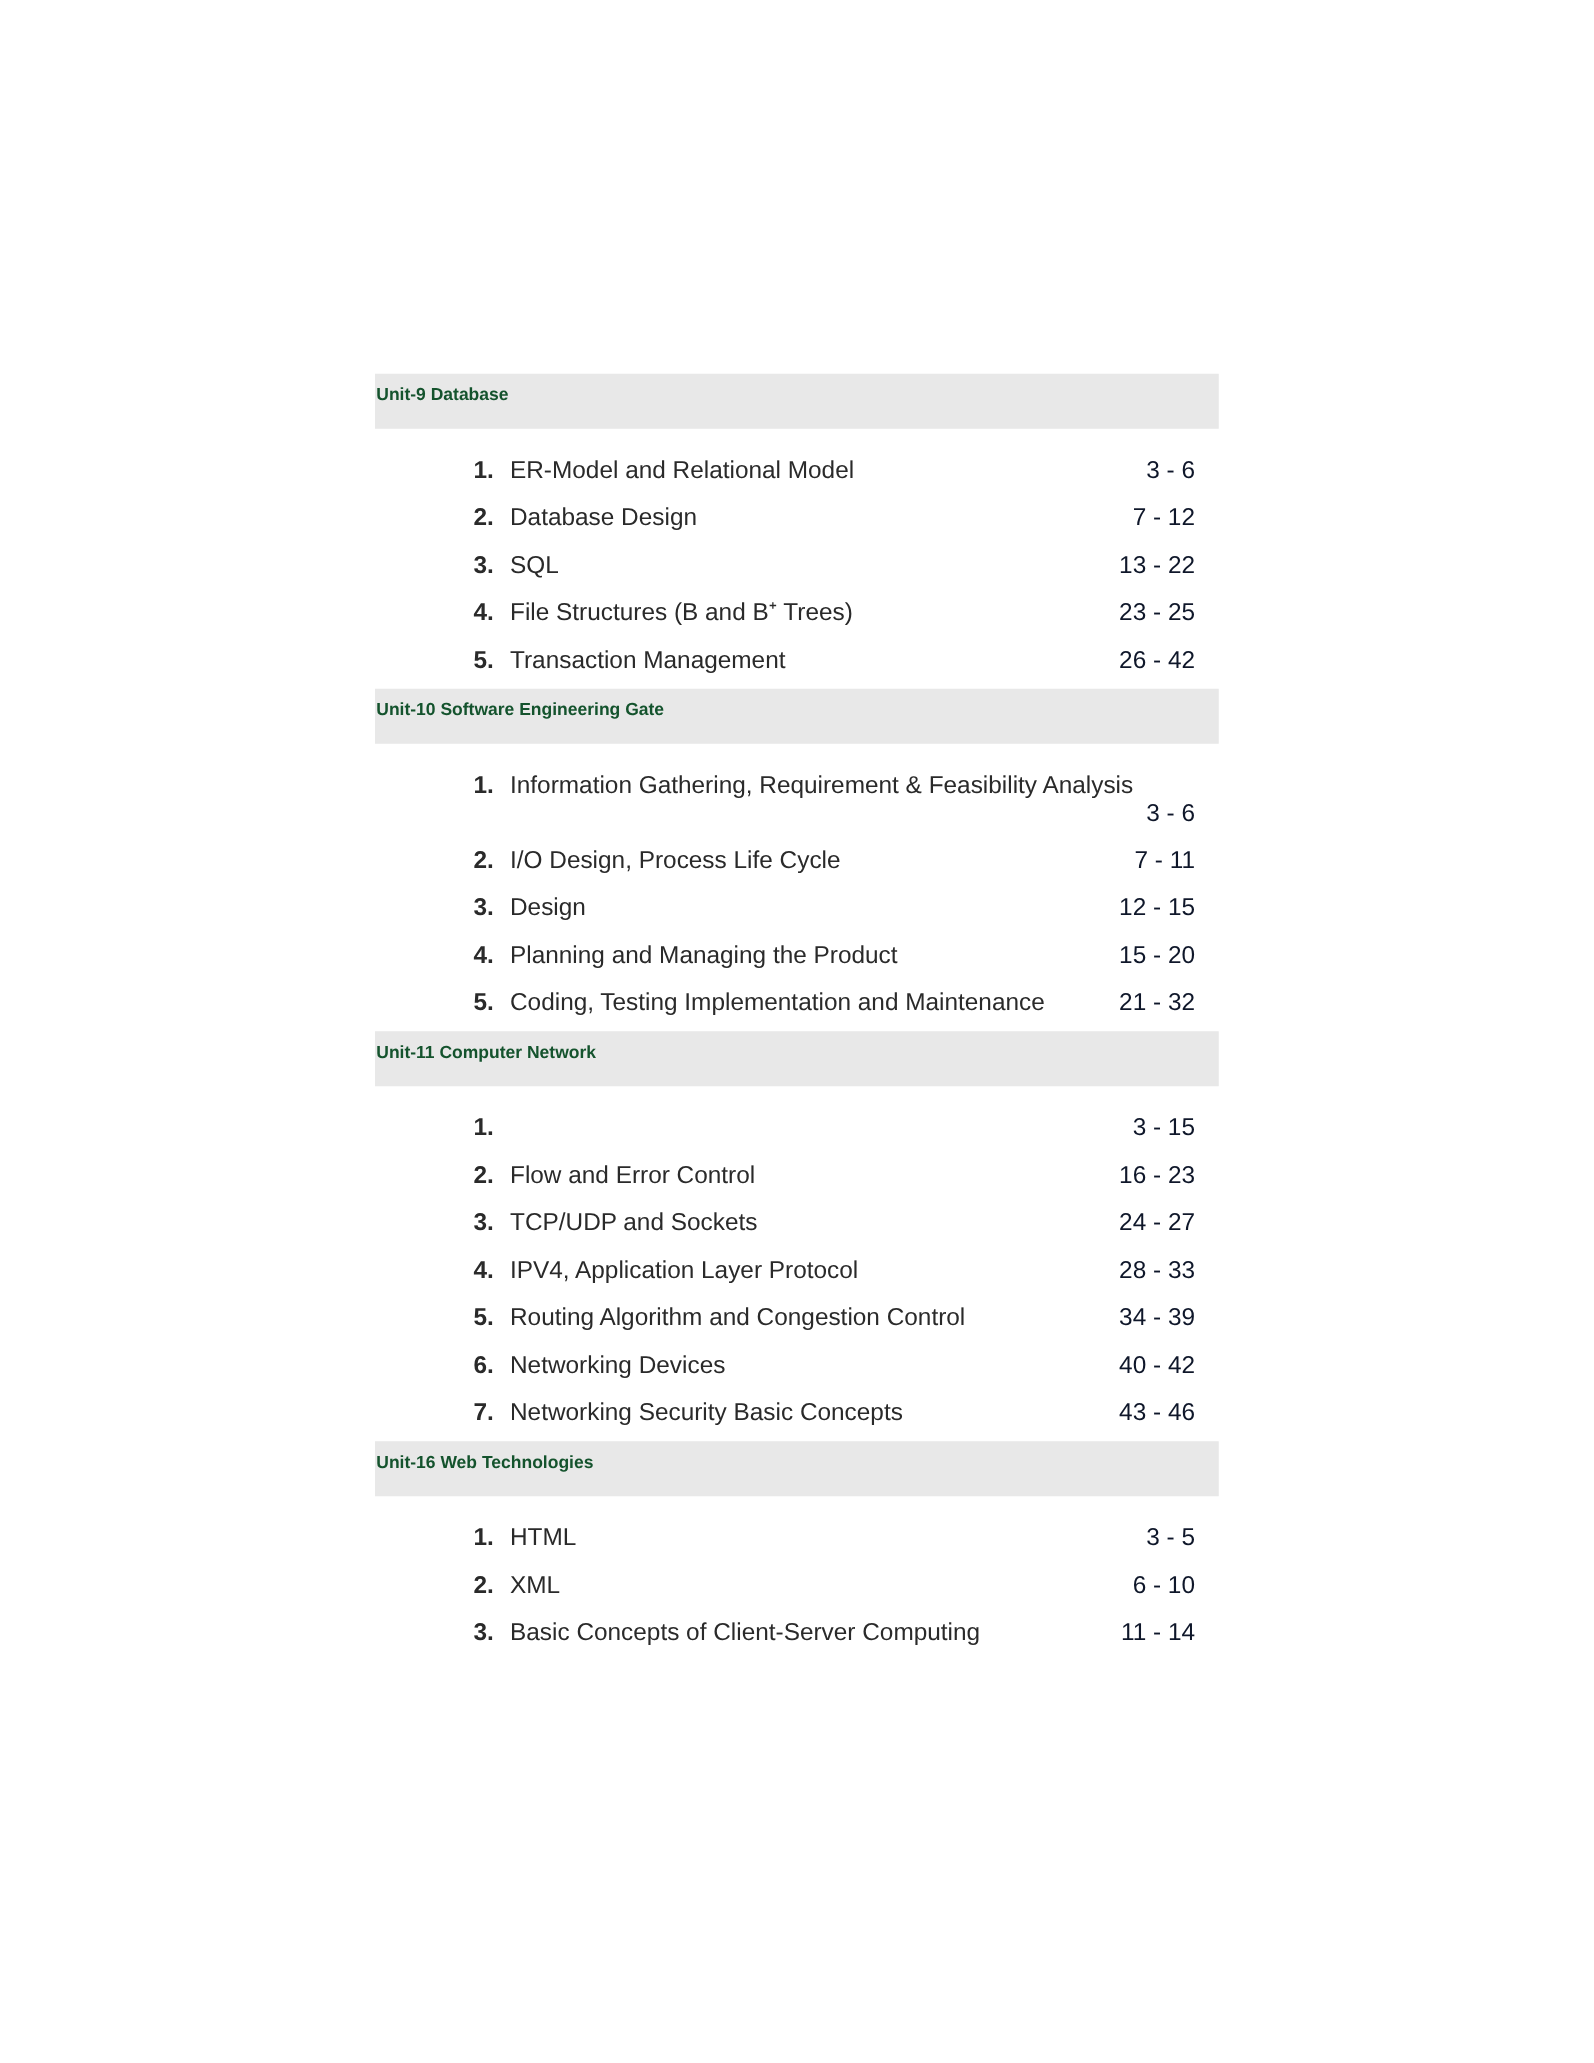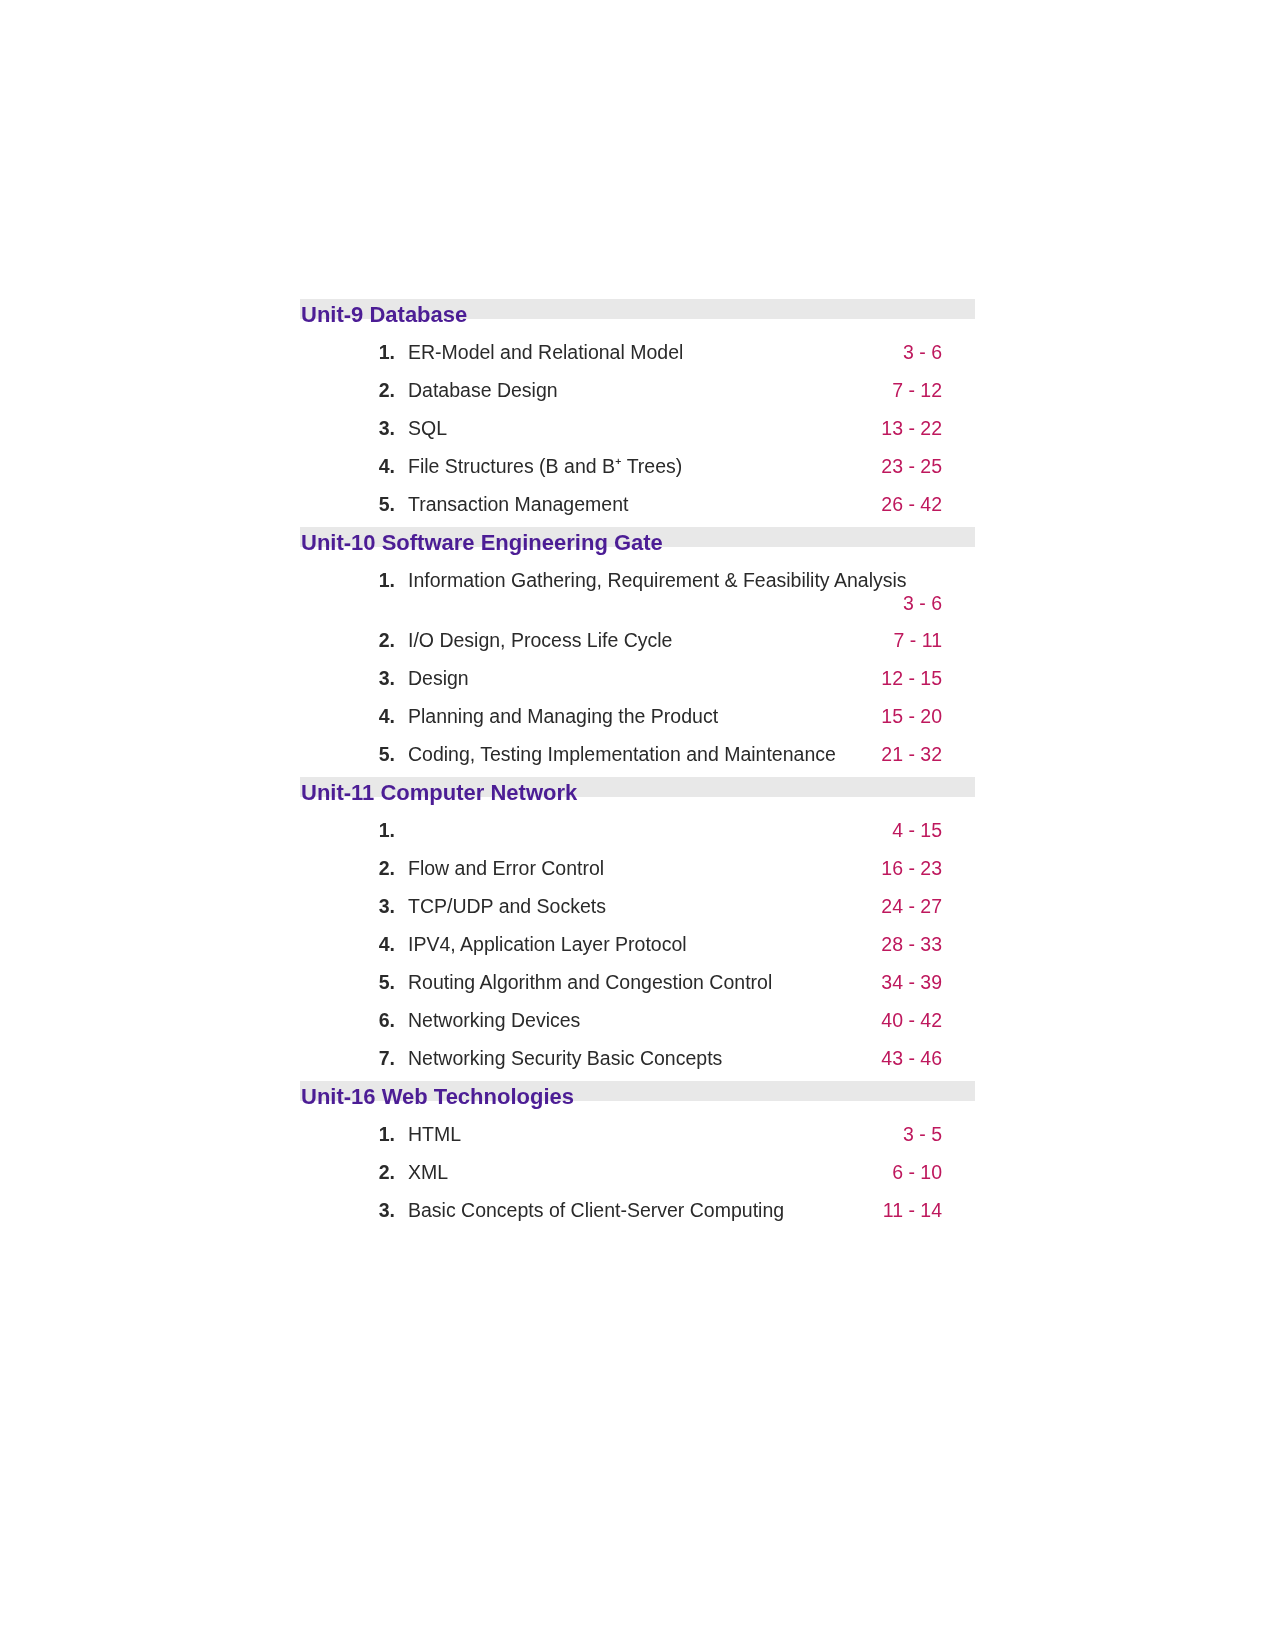--- a/index.html
+++ b/index.html
@@ -1,26 +1,26 @@
 <!DOCTYPE html>
 <html><head>
 <meta charset="utf-8">
 <style>
   html, body { margin: 0; padding: 0; background: #ffffff; }
   body { width: 1275px; height: 1650px; position: relative; overflow: hidden;
          font-family: "Liberation Sans", sans-serif; color: #2a2a2a; }
   .toc { position: absolute; left: 300px; top: 299px; width: 675px; }
-  .unit-header { background: #e8e8e8; height: 20px; line-height: 32px;
-                 font-weight: bold; font-size: 22px; padding-left: 1px; color: #4c1d95; }
+  .unit-header { background: #e8e8e8; height: 44px; line-height: 32px;
+                 font-weight: bold; font-size: 14px; padding-left: 1px; color: #14532d; }
   .entries { padding-top: 14px; padding-bottom: 4px; }
   .entry { position: relative; height: 38px; line-height: 38px; font-size: 19.5px; }
   .entry.wrap { height: 60px; }
   .num { position: absolute; left: 77px; width: 18px; text-align: right; font-weight: bold; color: #2a2a2a; }
   .title { position: absolute; left: 108px; white-space: nowrap; color: #2a2a2a; text-align: center; }
-  .pages { position: absolute; right: 33px; white-space: nowrap; color: #be185d; }
+  .pages { position: absolute; right: 19px; white-space: nowrap; color: #0f172a; }
   .entry.wrap .pages { top: 23px; }
 </style>
 </head>
 <body>
 
 <div class="toc">
 
   <div class="unit">
     <div class="unit-header">Unit-9 Database</div>
     <div class="entries">
@@ -81,21 +81,21 @@
         <span class="pages">21 - 32</span>
       </div>
     </div>
   </div>
 
   <div class="unit">
     <div class="unit-header">Unit-11 Computer Network</div>
     <div class="entries">
       <div class="entry">
         <span class="num">1.</span>
-        <span class="pages">4 - 15</span>
+        <span class="pages">3 - 15</span>
       </div>
       <div class="entry">
         <span class="num">2.</span>
         <span class="title">Flow and Error Control</span>
         <span class="pages">16 - 23</span>
       </div>
       <div class="entry">
         <span class="num">3.</span>
         <span class="title">TCP/UDP and Sockets</span>
         <span class="pages">24 - 27</span>

